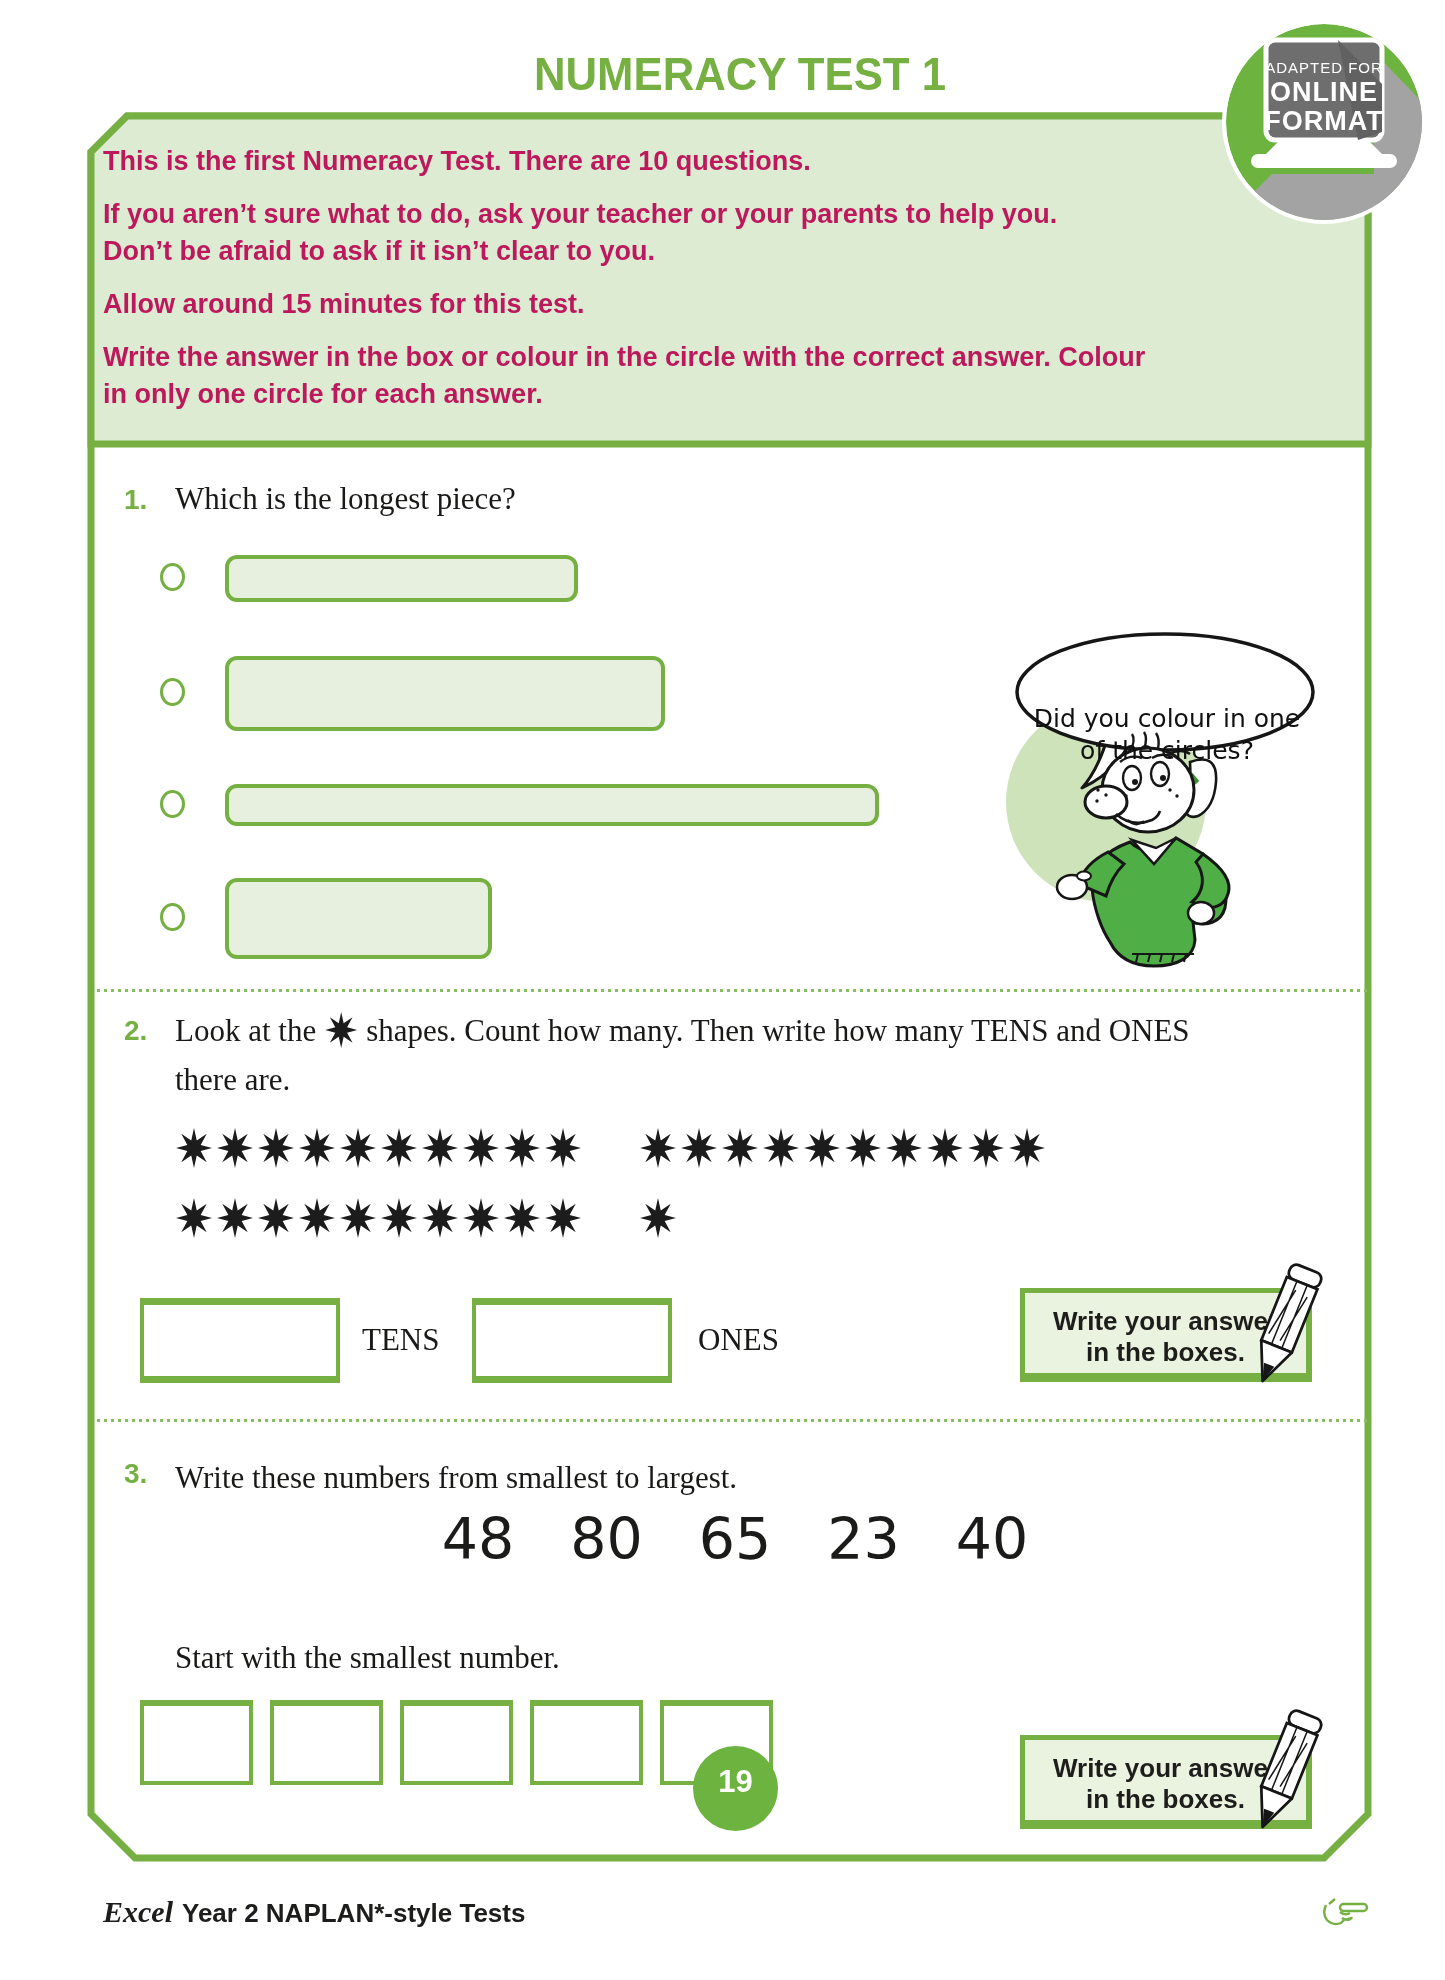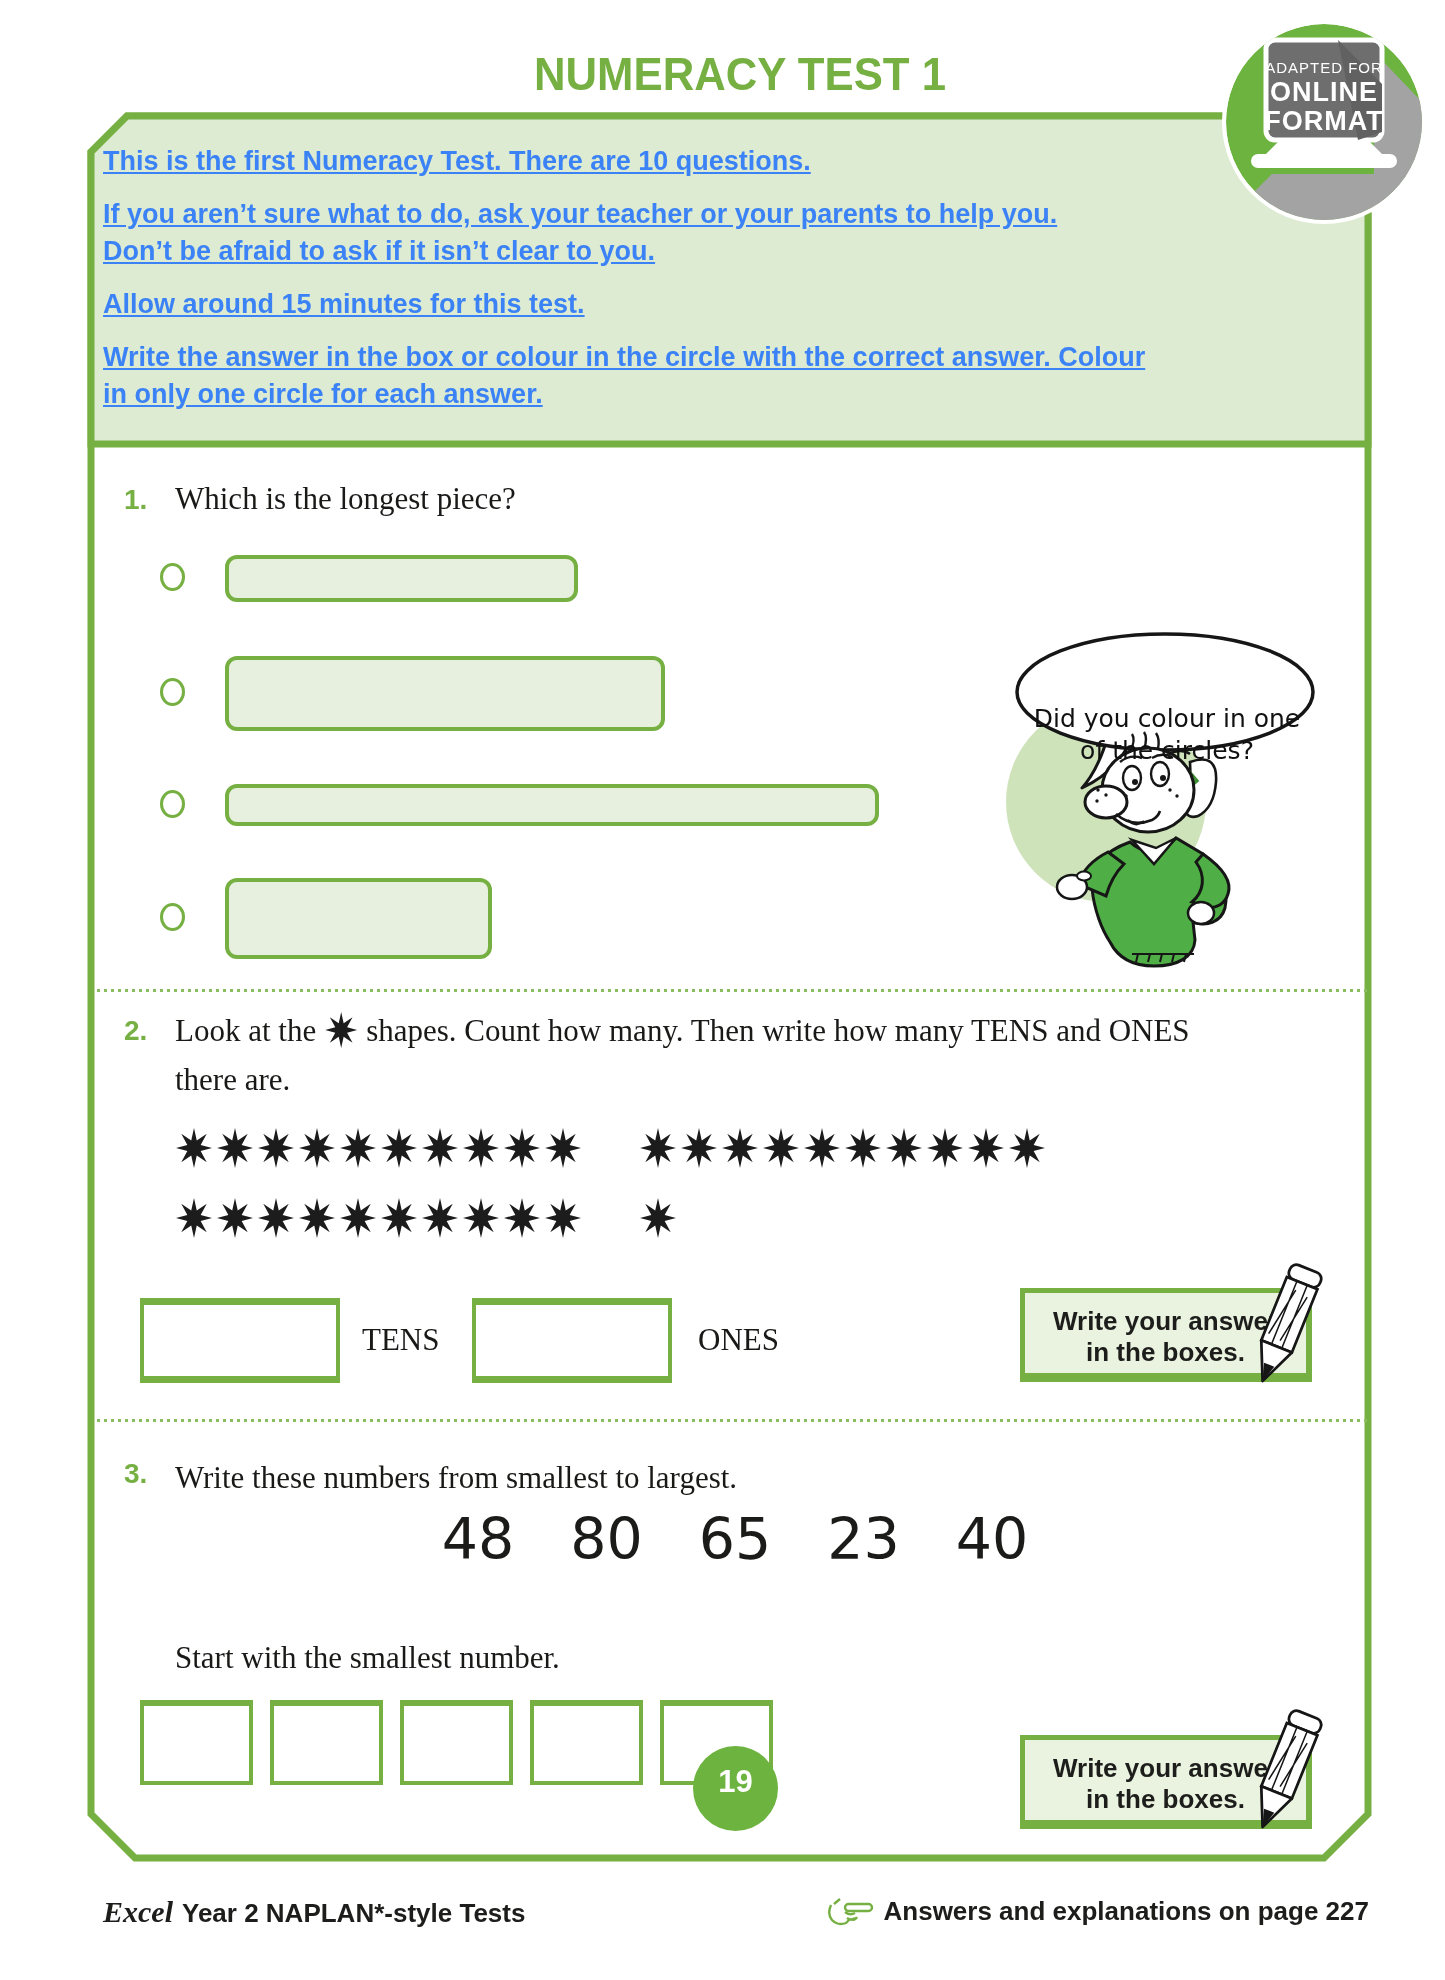--- a/index.html
+++ b/index.html
@@ -12,21 +12,21 @@
          color:var(--accent,#76b043);font-family:"Liberation Sans",sans-serif;}
 
   
   .frame{position:absolute;left:0;top:0;}
 
   
   .online-badge{position:absolute;left:1219px;top:17px;width:210px;height:210px;}
 
   
   .instructions{position:absolute;left:103px;top:143px;width:1240px;}
-  .instructions .para{margin:0 0 16px 0;font-weight:bold;font-size:27px;line-height:37px;color:#3b82f6;text-decoration:underline;}
+  .instructions .para{margin:0 0 16px 0;font-weight:bold;font-size:27px;line-height:37px;color:#be185d;}
 
   
   .q-num{position:absolute;left:124px;font-size:28px;font-weight:bold;color:var(--accent,#76b043);}
   .q-text{position:absolute;left:175px;font-family:"Liberation Serif",serif;font-size:31px;color:#191917;white-space:nowrap;}
 
   
   .opt-circle{position:absolute;left:160px;width:25px;height:28px;border:3px solid var(--accent,#76b043);
               border-radius:50%;background:#fff;box-sizing:border-box;}
   .opt-bar{position:absolute;left:225px;border:4px solid var(--accent,#76b043);border-radius:12px;
            background:var(--bar-fill,#e7f0de);box-sizing:border-box;}
@@ -240,16 +240,15 @@
     <span>19</span>
   </div>
   <div class="footer-answers">
     <svg width="46" height="32" viewBox="0 0 46 32">
       <g fill="#fff" stroke="#76b043" stroke-width="2.4" stroke-linejoin="round">
         <path d="M3,10 Q-1,19 4,25 Q10,31 18,28 L22,24 Q27,26 29,22"></path>
         <rect x="17" y="9" width="27" height="7" rx="3.5"></rect>
         <path d="M6,9 L12,4 M17,17 q 5,4 10,1 M19,23 q 4,3 8,0"></path>
       </g>
     </svg>
-    <span>Answers and explanations on page 227</span>
   </div>
 
 </div>
 
 </body></html>

